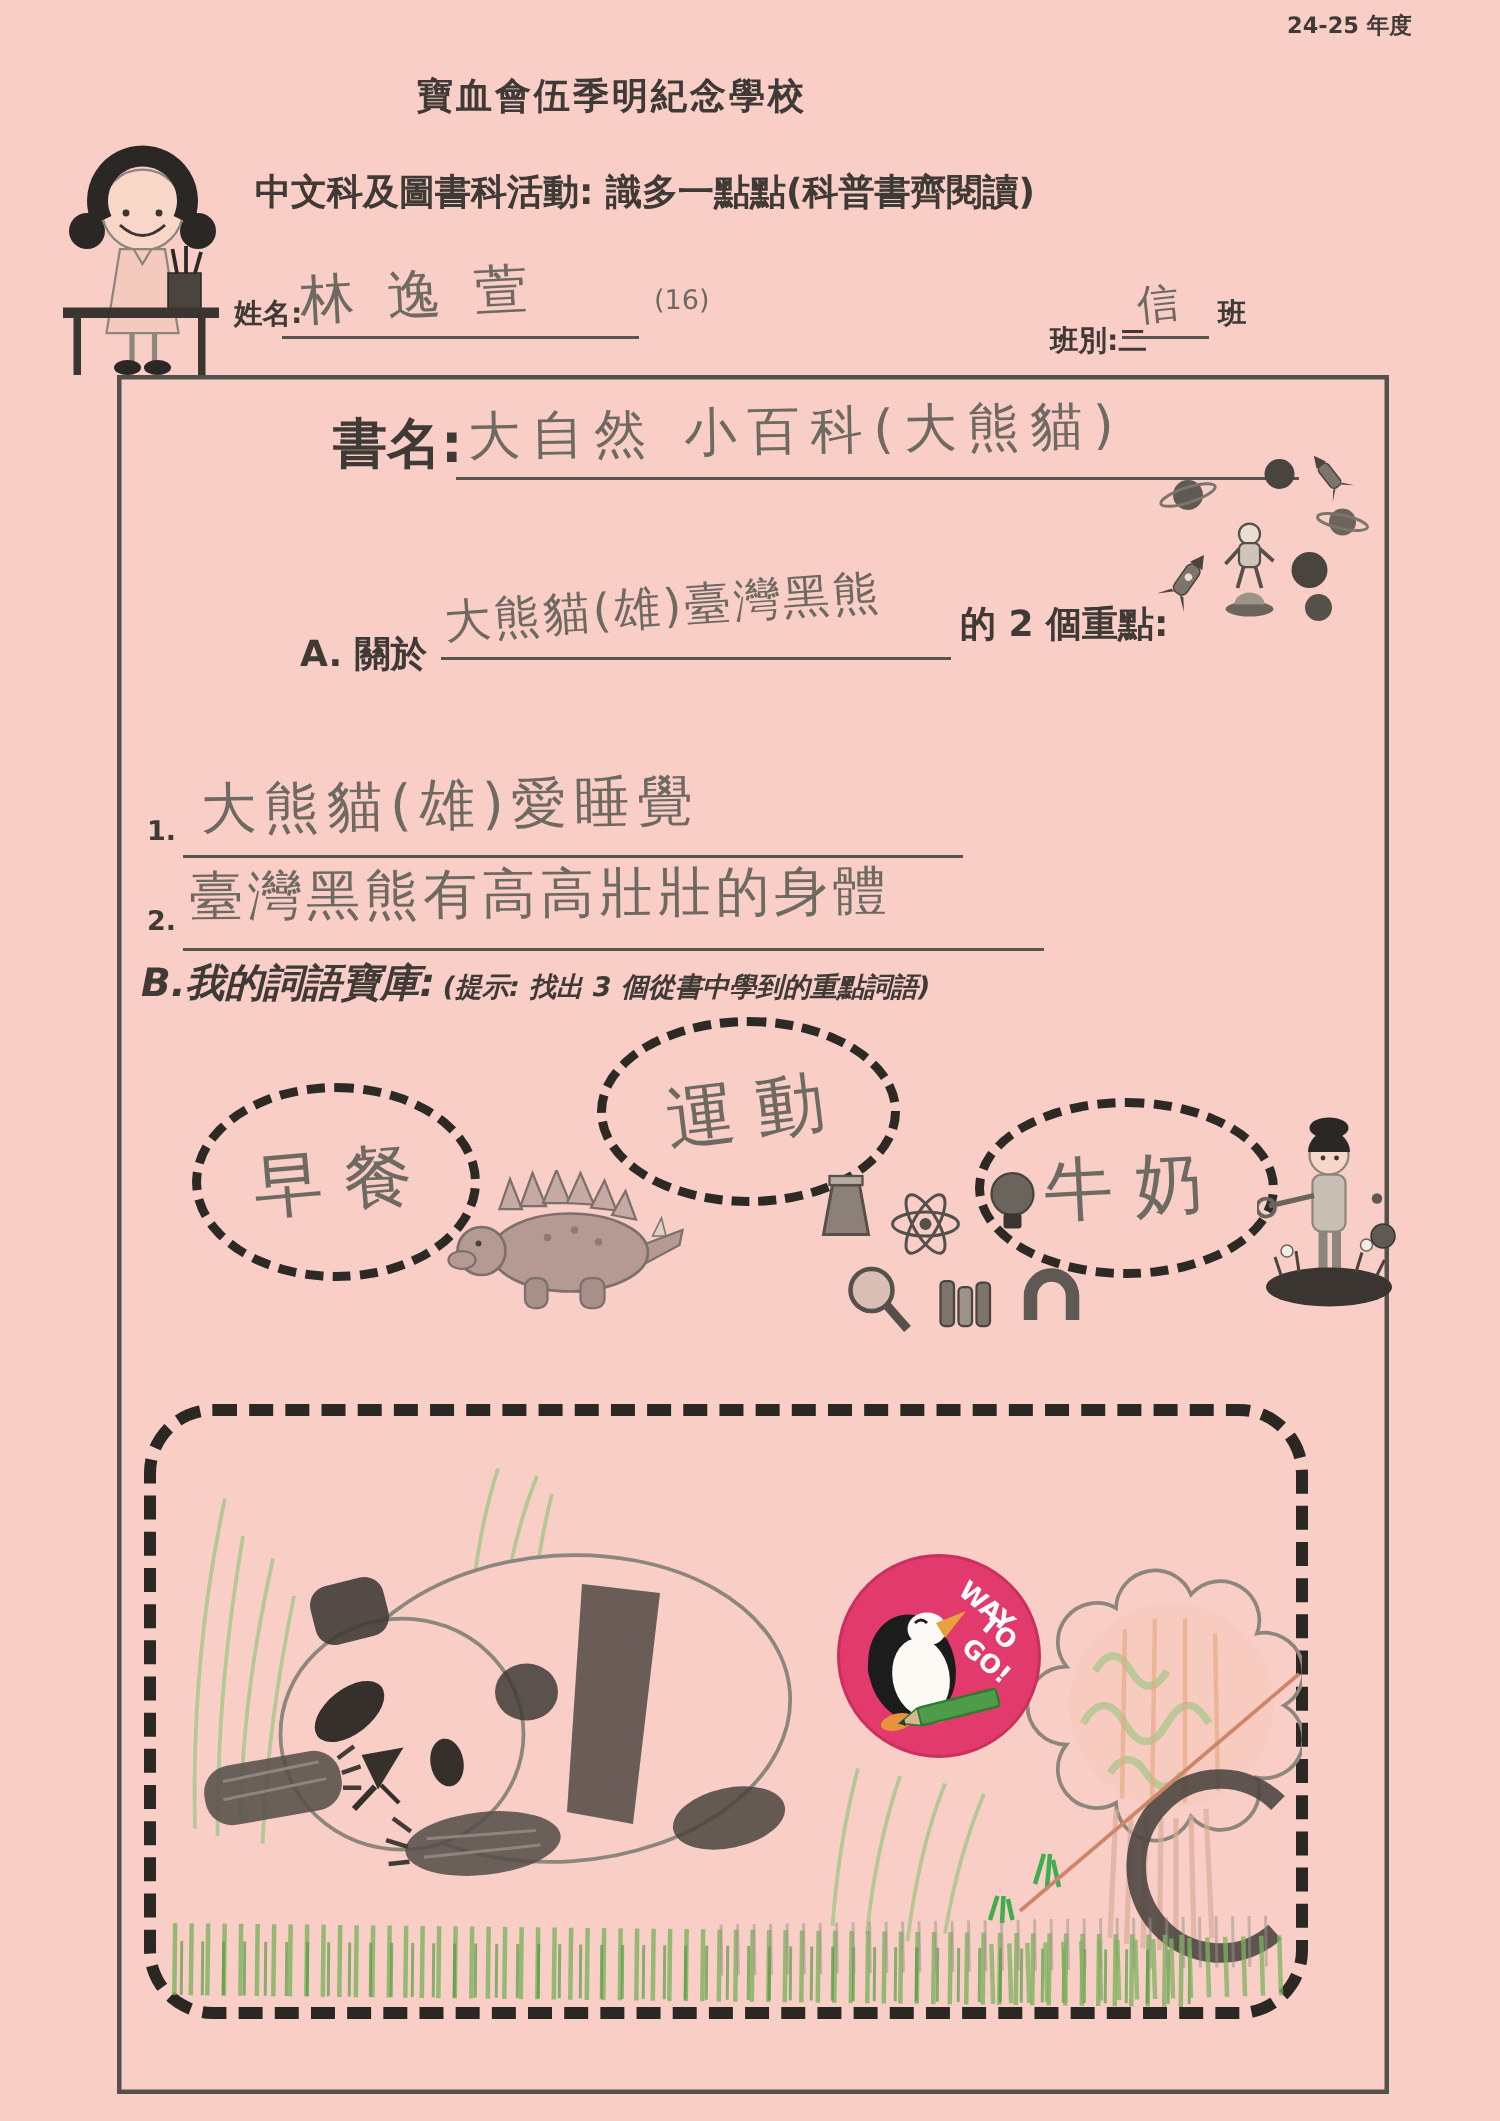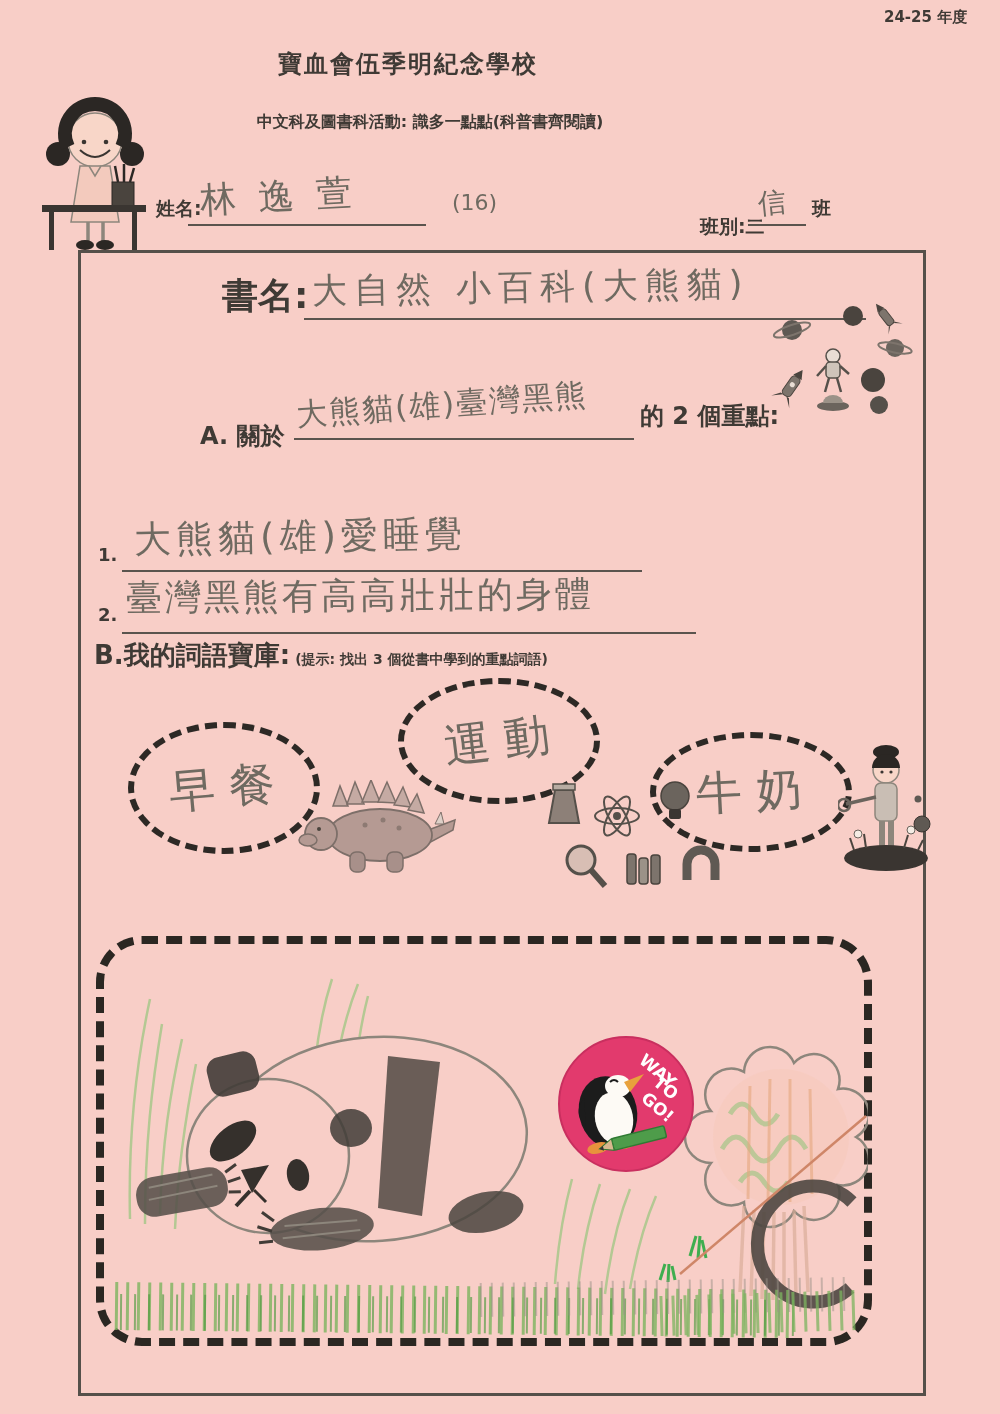--- a/index.html
+++ b/index.html
@@ -28,25 +28,25 @@
   .drawbox {
     position:absolute; left:96px; top:936px; width:776px; height:410px;
     border:8px dashed #2b2722; border-radius:46px; box-sizing:border-box;
   }
 </style>
 </head>
 <body>
 
 <div class="page">
 
-  <div class="abs printed" style="left:884px; top:8px; font-size:15px;">24-25 年度</div>
+  <div class="abs printed" style="left:858px; top:8px; font-size:15px;">24-25 年度</div>
 
   <div class="abs printed" style="left:0; top:48px; width:816px; text-align:center; font-size:24px; letter-spacing:2px;">寶血會伍季明紀念學校</div>
 
-  <div class="abs printed" style="left:0; top:112px; width:860px; text-align:center; font-size:16px;">中文科及圖書科活動: 識多一點點(科普書齊閱讀)</div>
+  <div class="abs printed" style="left:0; top:112px; width:860px; text-align:center; font-size:24px;">中文科及圖書科活動: 識多一點點(科普書齊閱讀)</div>
 
   <svg class="abs" style="left:42px; top:92px;" width="105" height="160" viewBox="0 0 105 160">
     <circle cx="16" cy="62" r="12" fill="#2b2724"></circle>
     <circle cx="90" cy="62" r="12" fill="#2b2724"></circle>
     <circle cx="53" cy="48" r="27" fill="#f8d6c8" stroke="#8d867c" stroke-width="1.5"></circle>
     <path d="M 26,55 A 30 30 0 1 1 80,55" stroke="#2b2724" stroke-width="14" fill="none"></path>
     <circle cx="42" cy="50" r="2.3" fill="#3a3531"></circle>
     <circle cx="64" cy="50" r="2.3" fill="#3a3531"></circle>
     <path d="M 38,58 Q 53,72 68,58" stroke="#3a3531" stroke-width="2" fill="none"></path>
     <path d="M 38,74 L 68,74 L 77,130 L 29,130 Z" fill="#f3cabd" stroke="#8d867c" stroke-width="1.5"></path>
@@ -60,21 +60,21 @@
     <line x1="82" y1="90" x2="82" y2="72" stroke="#2b2724" stroke-width="2.5"></line>
     <line x1="88" y1="90" x2="92" y2="76" stroke="#2b2724" stroke-width="2.5"></line>
     <rect x="0" y="113" width="104" height="7" fill="#3a3531"></rect>
     <rect x="7" y="120" width="5" height="38" fill="#3a3531"></rect>
     <rect x="90" y="120" width="5" height="38" fill="#3a3531"></rect>
   </svg>
 
   <div class="abs printed" style="left:156px; top:196px; font-size:19px;">姓名:</div>
   <div class="abs uline" style="left:188px; top:224px; width:238px;"></div>
   <div class="abs hw" style="left:200px; top:172px; font-size:36px; letter-spacing:22px; transform:rotate(-3deg);">林逸萱</div>
-  <div class="abs hw" style="left:452px; top:190px; font-size:22px;">(16)</div>
+  <div class="abs hw" style="left:436px; top:190px; font-size:18px;">(16)</div>
   <div class="abs printed" style="left:700px; top:196px; font-size:19px;margin-top:18px;">班別:二</div>
   <div class="abs uline" style="left:748px; top:224px; width:58px;"></div>
   <div class="abs hw" style="left:758px; top:184px; font-size:28px; transform:rotate(-6deg);">信</div>
   <div class="abs printed" style="left:812px; top:196px; font-size:19px;">班</div>
 
   <div class="frame"></div>
 
   <div class="abs printed" style="left:222px; top:272px; font-size:36px;">書名:</div>
   <div class="abs uline" style="left:304px; top:318px; width:562px;"></div>
   <div class="abs hw" style="left:312px; top:264px; font-size:35px; letter-spacing:7px; transform:rotate(-1deg); white-space:nowrap;">大自然 小百科(大熊貓)</div>
@@ -125,22 +125,22 @@
 
   <div class="abs printed" style="left:98px; top:544px; font-size:18px;">1.</div>
   <div class="abs uline" style="left:122px; top:570px; width:520px;"></div>
   <div class="abs hw" style="left:134px; top:512px; font-size:37px; letter-spacing:5px; transform:rotate(-1deg); white-space:nowrap;">大熊貓(雄)愛睡覺</div>
 
   <div class="abs printed" style="left:98px; top:604px; font-size:18px;">2.</div>
   <div class="abs uline" style="left:122px; top:632px; width:574px;"></div>
   <div class="abs hw" style="left:126px; top:572px; font-size:36px; letter-spacing:3px; transform:rotate(-0.5deg); white-space:nowrap;">臺灣黑熊有高高壯壯的身體</div>
 
   <div class="abs" style="left:94px; top:638px; white-space:nowrap;">
-    <span class="printed" style="font-size:26px;">B.我的詞語寶庫:</span>
-    <span class="printed" style="font-size:14px;">(提示: 找出 3 個從書中學到的重點詞語)</span>
+    <span class="printed" style="font-size:26px;font-style:italic;">B.我的詞語寶庫:</span>
+    <span class="printed" style="font-size:18px;font-style:italic;">(提示: 找出 3 個從書中學到的重點詞語)</span>
   </div>
 
   <div class="oval" style="left:128px; top:722px; width:192px; height:132px;">
     <span class="hw" style="transform:rotate(-5deg);">早餐</span>
   </div>
   <div class="oval" style="left:398px; top:678px; width:202px; height:126px;">
     <span class="hw" style="transform:rotate(-7deg);">運動</span>
   </div>
   <div class="oval" style="left:650px; top:732px; width:202px; height:120px;">
     <span class="hw" style="transform:rotate(-3deg);">牛奶</span>

